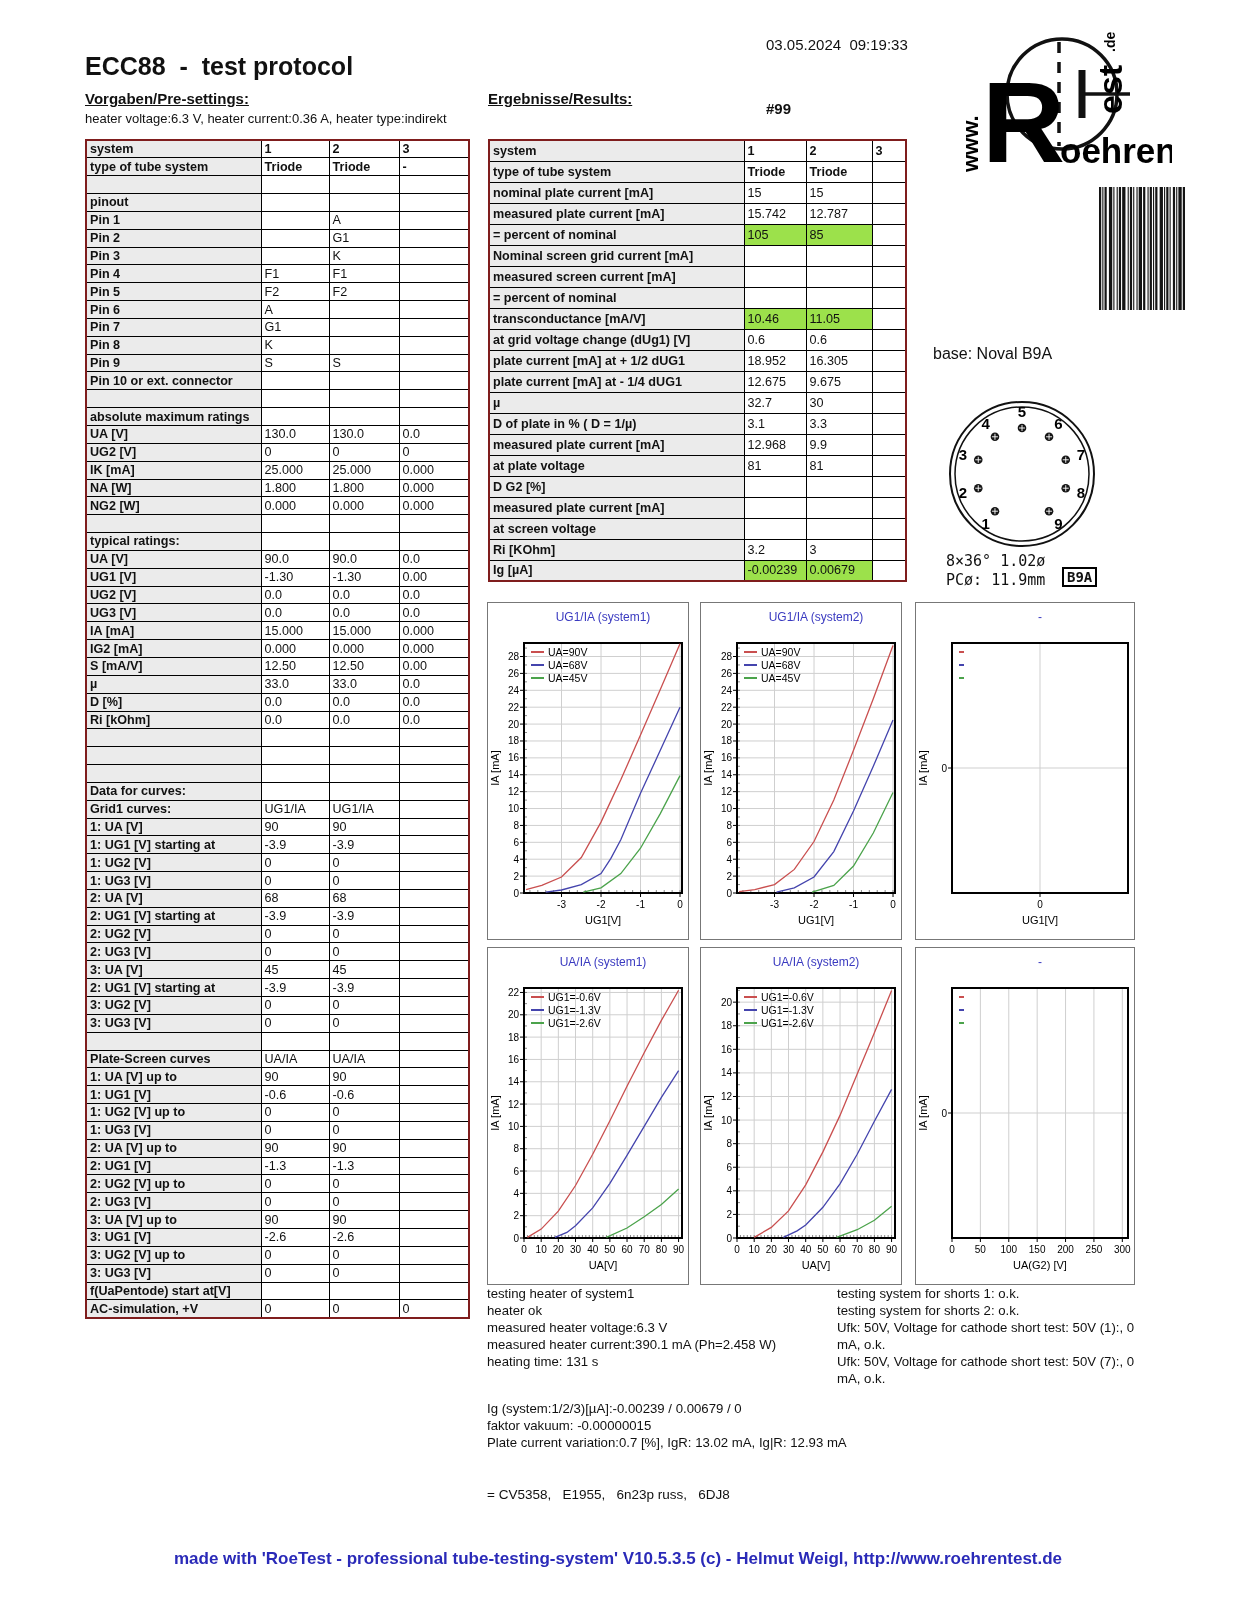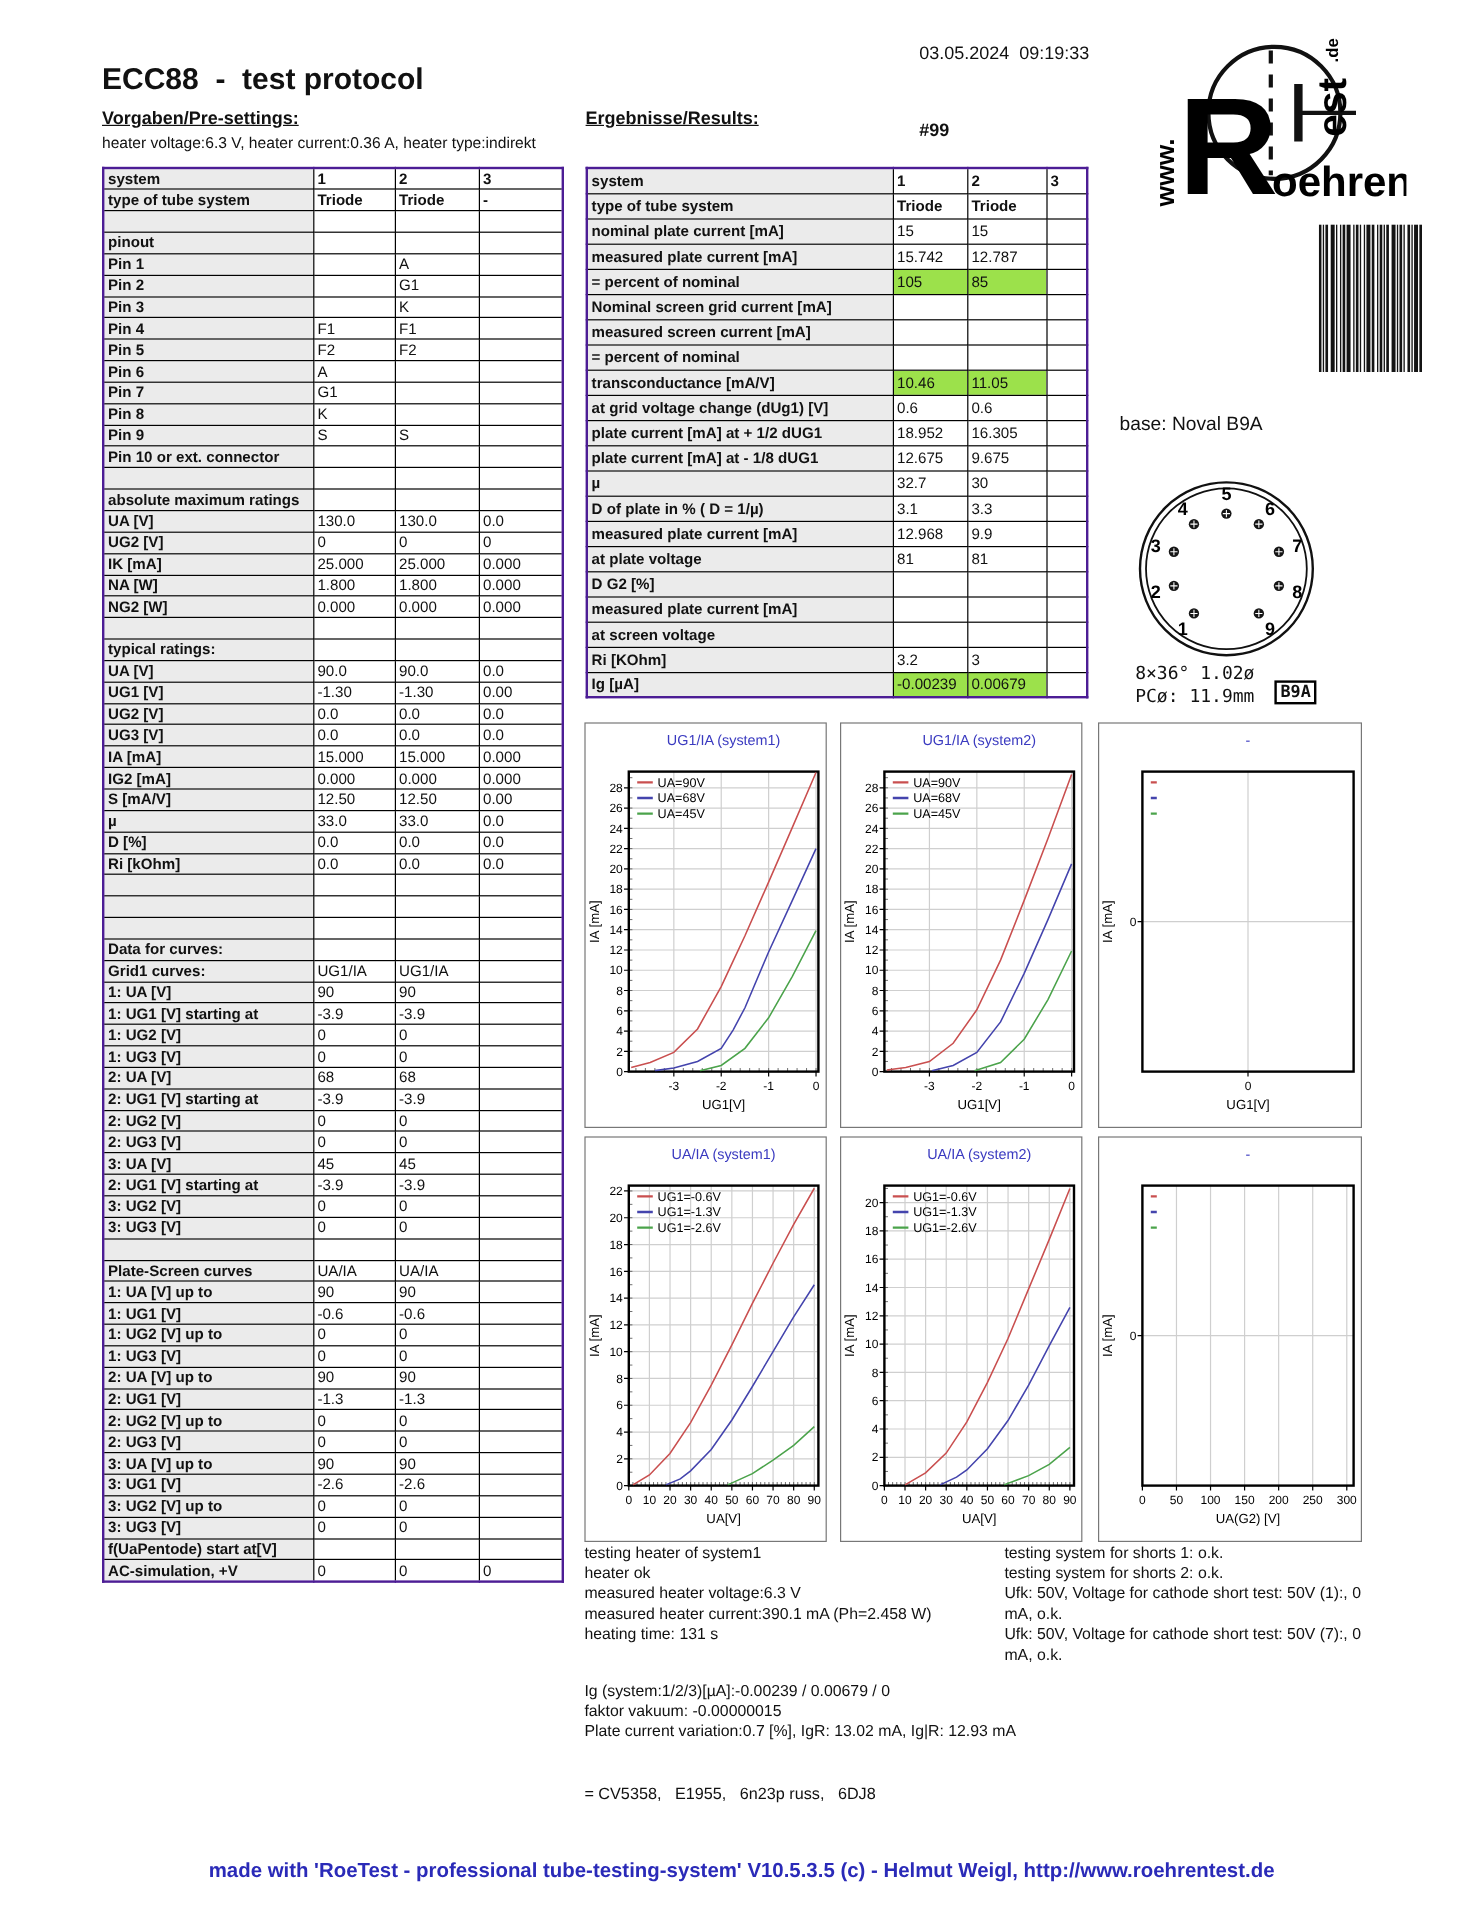--- a/index.html
+++ b/index.html
@@ -2,21 +2,21 @@
 <html style="--hl: #9ce14b; --footerblue: #2a2ab8;"><head>
 <meta charset="utf-8">
 <style>
   html,body{margin:0;padding:0;}
   body{width:1236px;height:1600px;position:relative;background:#fff;
        font-family:"Liberation Sans",sans-serif;color:#111;overflow:hidden;}
   .abs{position:absolute;}
   .pre{white-space:pre;}
   h1.title{font-size:25px;font-weight:bold;margin:0;white-space:pre;}
   .sechead{font-size:15px;font-weight:bold;text-decoration:underline;}
-  .proto{border-collapse:collapse;table-layout:fixed;border:2px solid #4c1d95;}
+  .proto{border-collapse:collapse;table-layout:fixed;border:2px solid #7f1d1d;}
   .proto td{border:1px solid #000;font-size:12.6px;padding:0 3px;overflow:hidden;
             white-space:nowrap;vertical-align:middle;}
   .proto td.lbl{background:#ebebeb;font-weight:bold;}
   .proto td.vb{font-weight:bold;}
   .proto td.hl{background:var(--hl,#9ce14b);}
   .t-left tr{height:17.85px;}
   .t-right tr{height:21px;}
   .chart-panel{border:1px solid #777;background:#fff;overflow:hidden;}
   .notes{font-size:13.2px;line-height:17px;}
   .footer{font-size:17px;font-weight:bold;color:var(--footerblue,#2a2ab8);
@@ -523,21 +523,21 @@
         <td>0.6</td>
         <td></td>
       </tr>
       <tr>
         <td class="lbl">plate current [mA] at + 1/2 dUG1</td>
         <td>18.952</td>
         <td>16.305</td>
         <td></td>
       </tr>
       <tr>
-        <td class="lbl">plate current [mA] at - 1/8 dUG1</td>
+        <td class="lbl">plate current [mA] at - 1/4 dUG1</td>
         <td>12.675</td>
         <td>9.675</td>
         <td></td>
       </tr>
       <tr>
         <td class="lbl">µ</td>
         <td>32.7</td>
         <td>30</td>
         <td></td>
       </tr>

